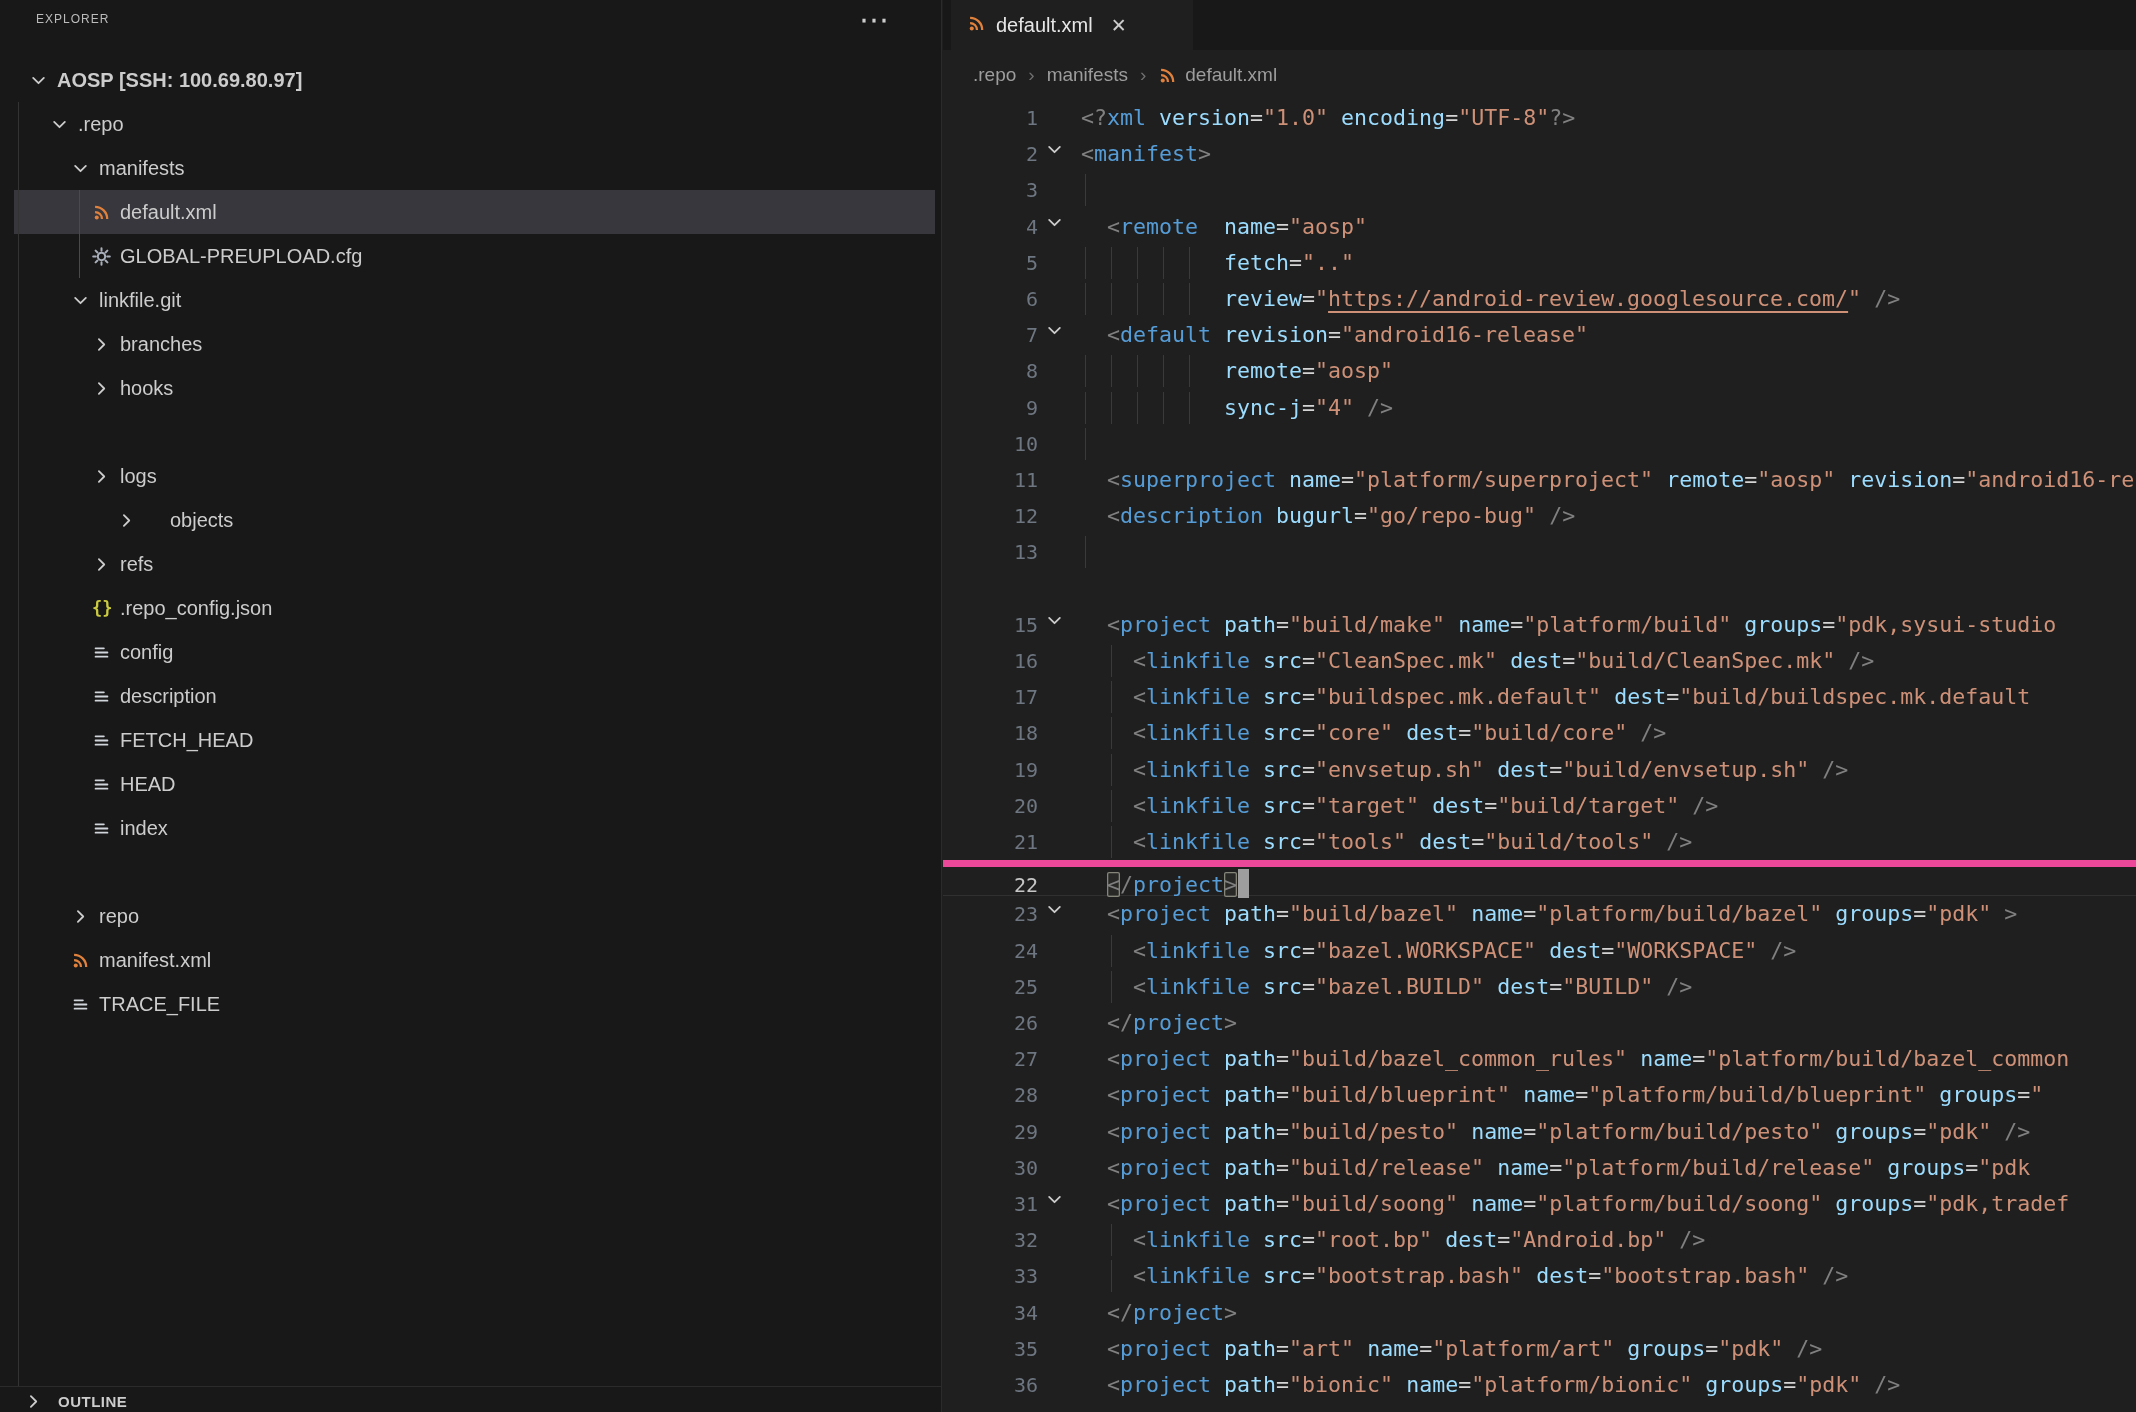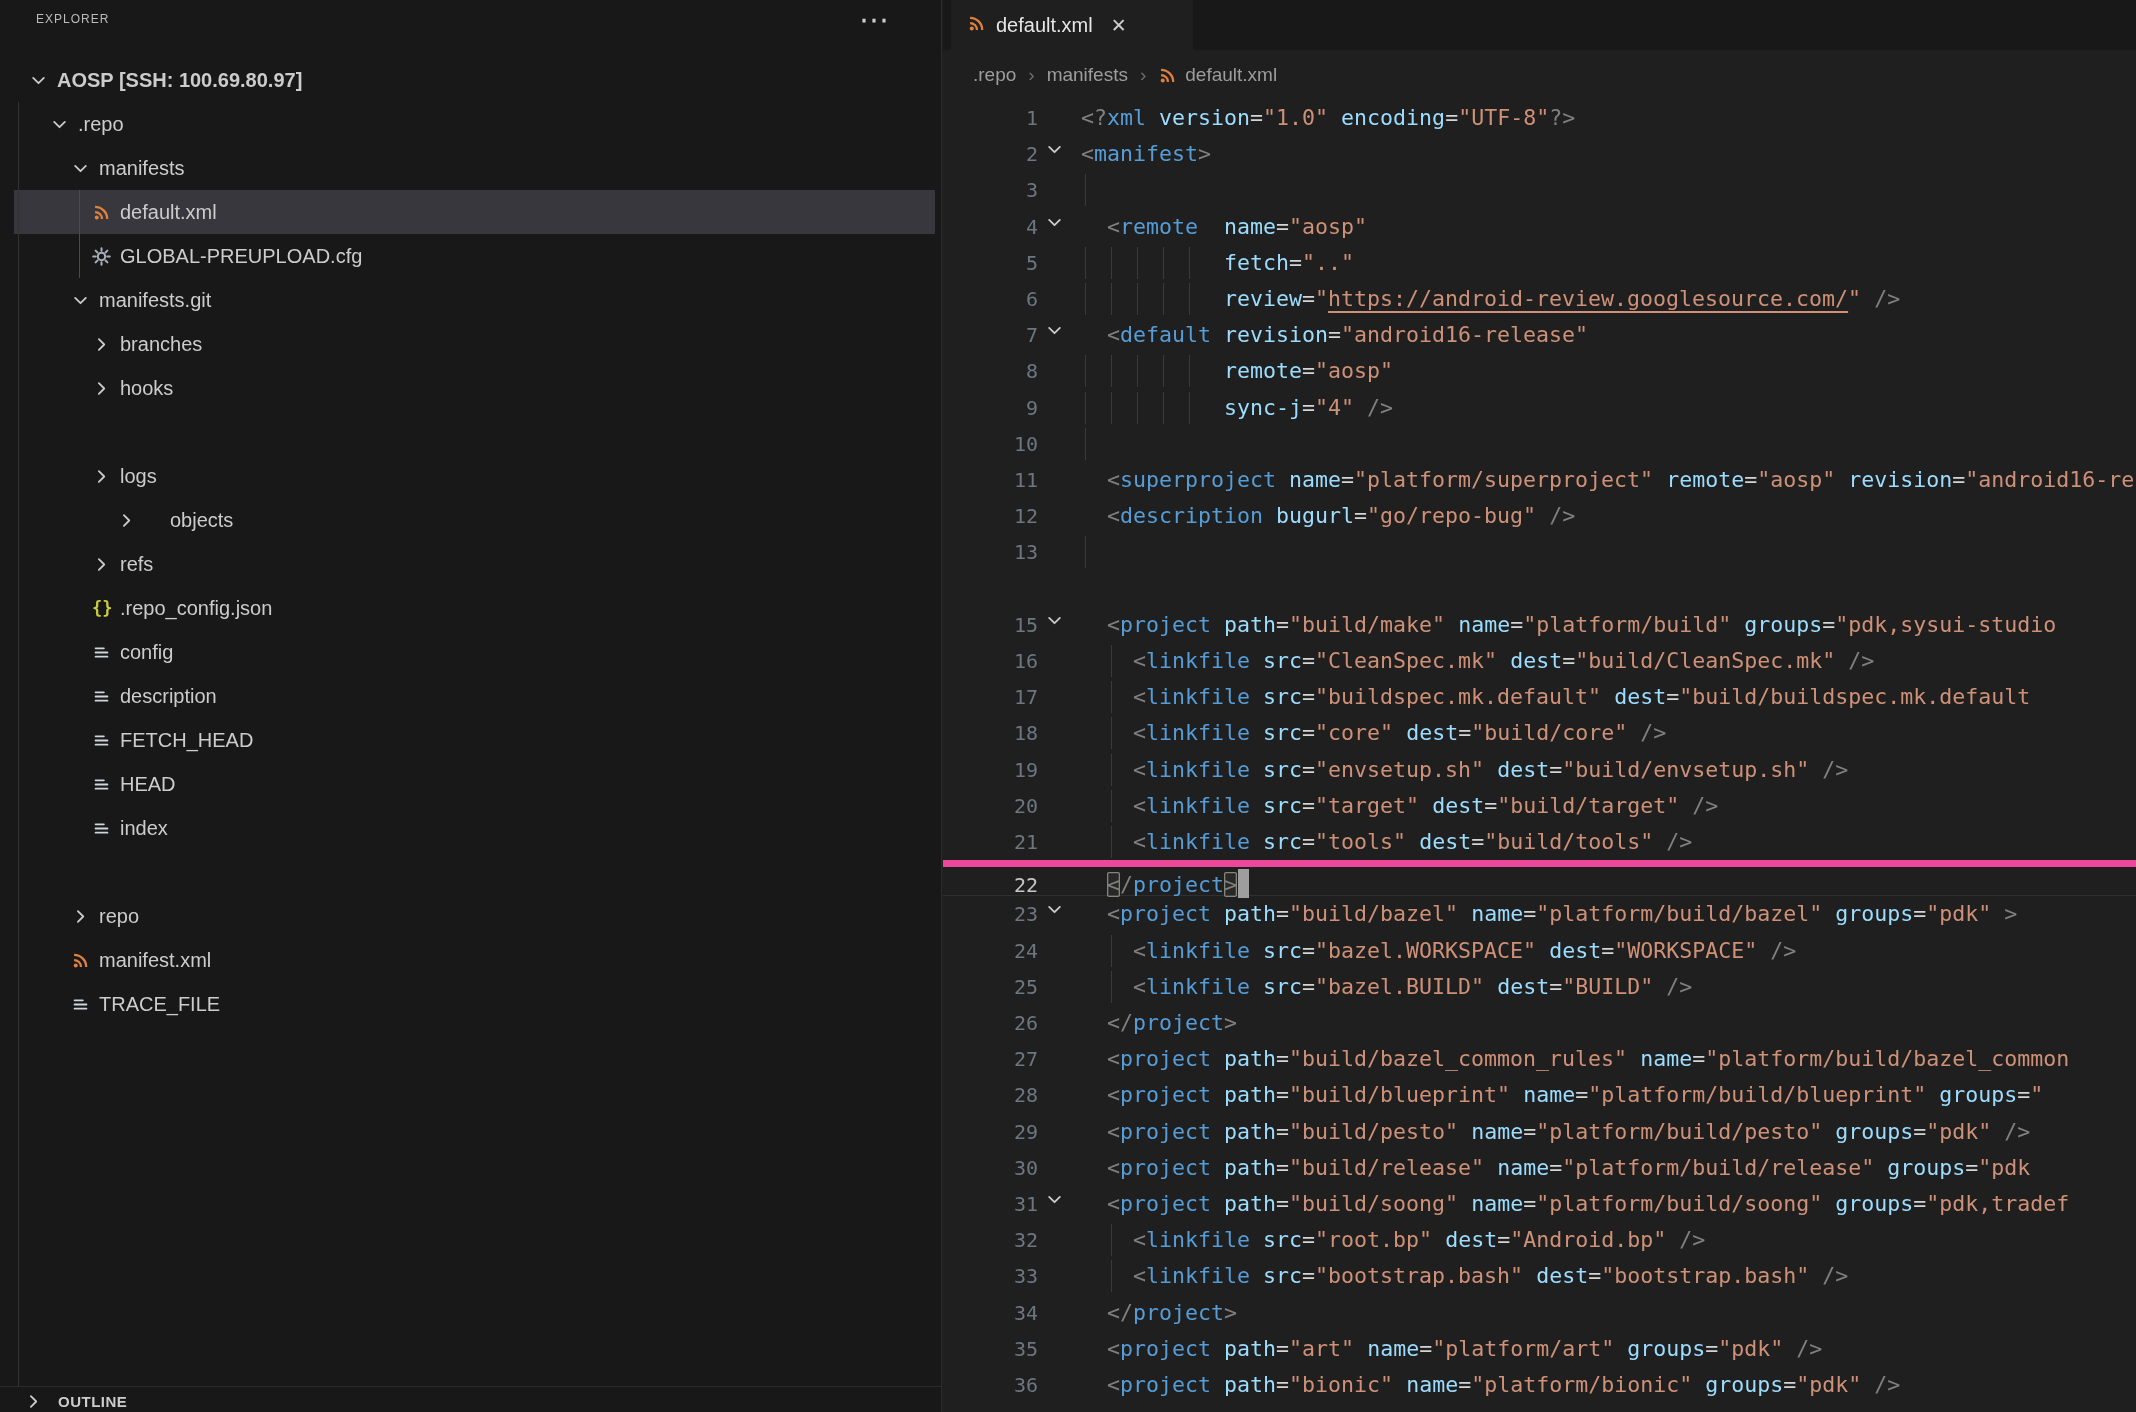--- a/index.html
+++ b/index.html
@@ -120,21 +120,21 @@
           </span>
           <span class="tlabel">GLOBAL-PREUPLOAD.cfg</span>
         </div>
         <div class="tree-row" style="top: 278px;">
           <span class="ind" style="width: 57px;"></span>
           <span class="ticon">
             <svg width="19" height="19" viewBox="0 0 16 16" fill="none" stroke-linecap="round" stroke-linejoin="round" stroke="#cccccc" stroke-width="1.5">
               <path d="M3.5 5.8 8 10.3l4.5-4.5"></path>
             </svg>
           </span>
-          <span class="tlabel">manifests.git</span>
+          <span class="tlabel">linkfile.git</span>
         </div>
         <div class="tree-row" style="top: 322px;">
           <span class="ind" style="width: 78px;"></span>
           <span class="ticon">
             <svg width="19" height="19" viewBox="0 0 16 16" fill="none" stroke-linecap="round" stroke-linejoin="round" stroke="#cccccc" stroke-width="1.5">
               <path d="M5.8 3.5 10.3 8l-4.5 4.5"></path>
             </svg>
           </span>
           <span class="tlabel">branches</span>
         </div>

